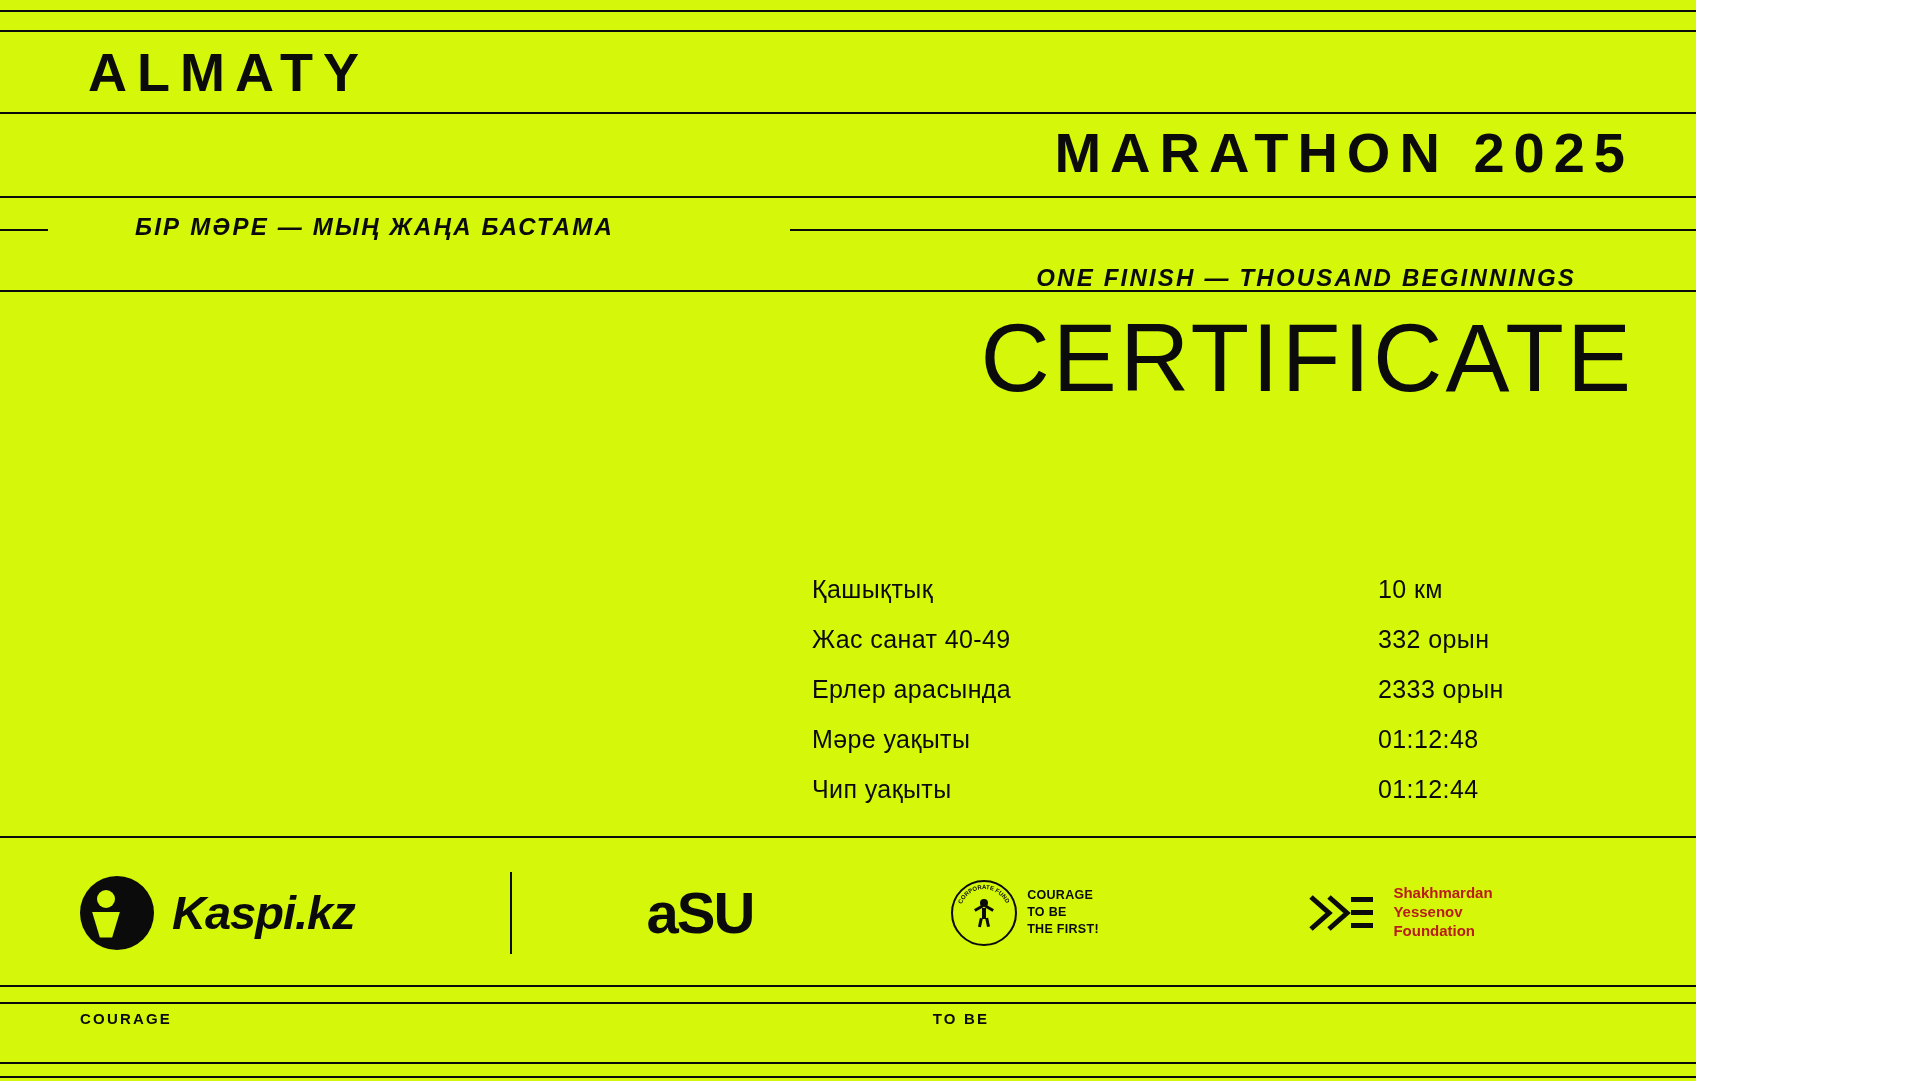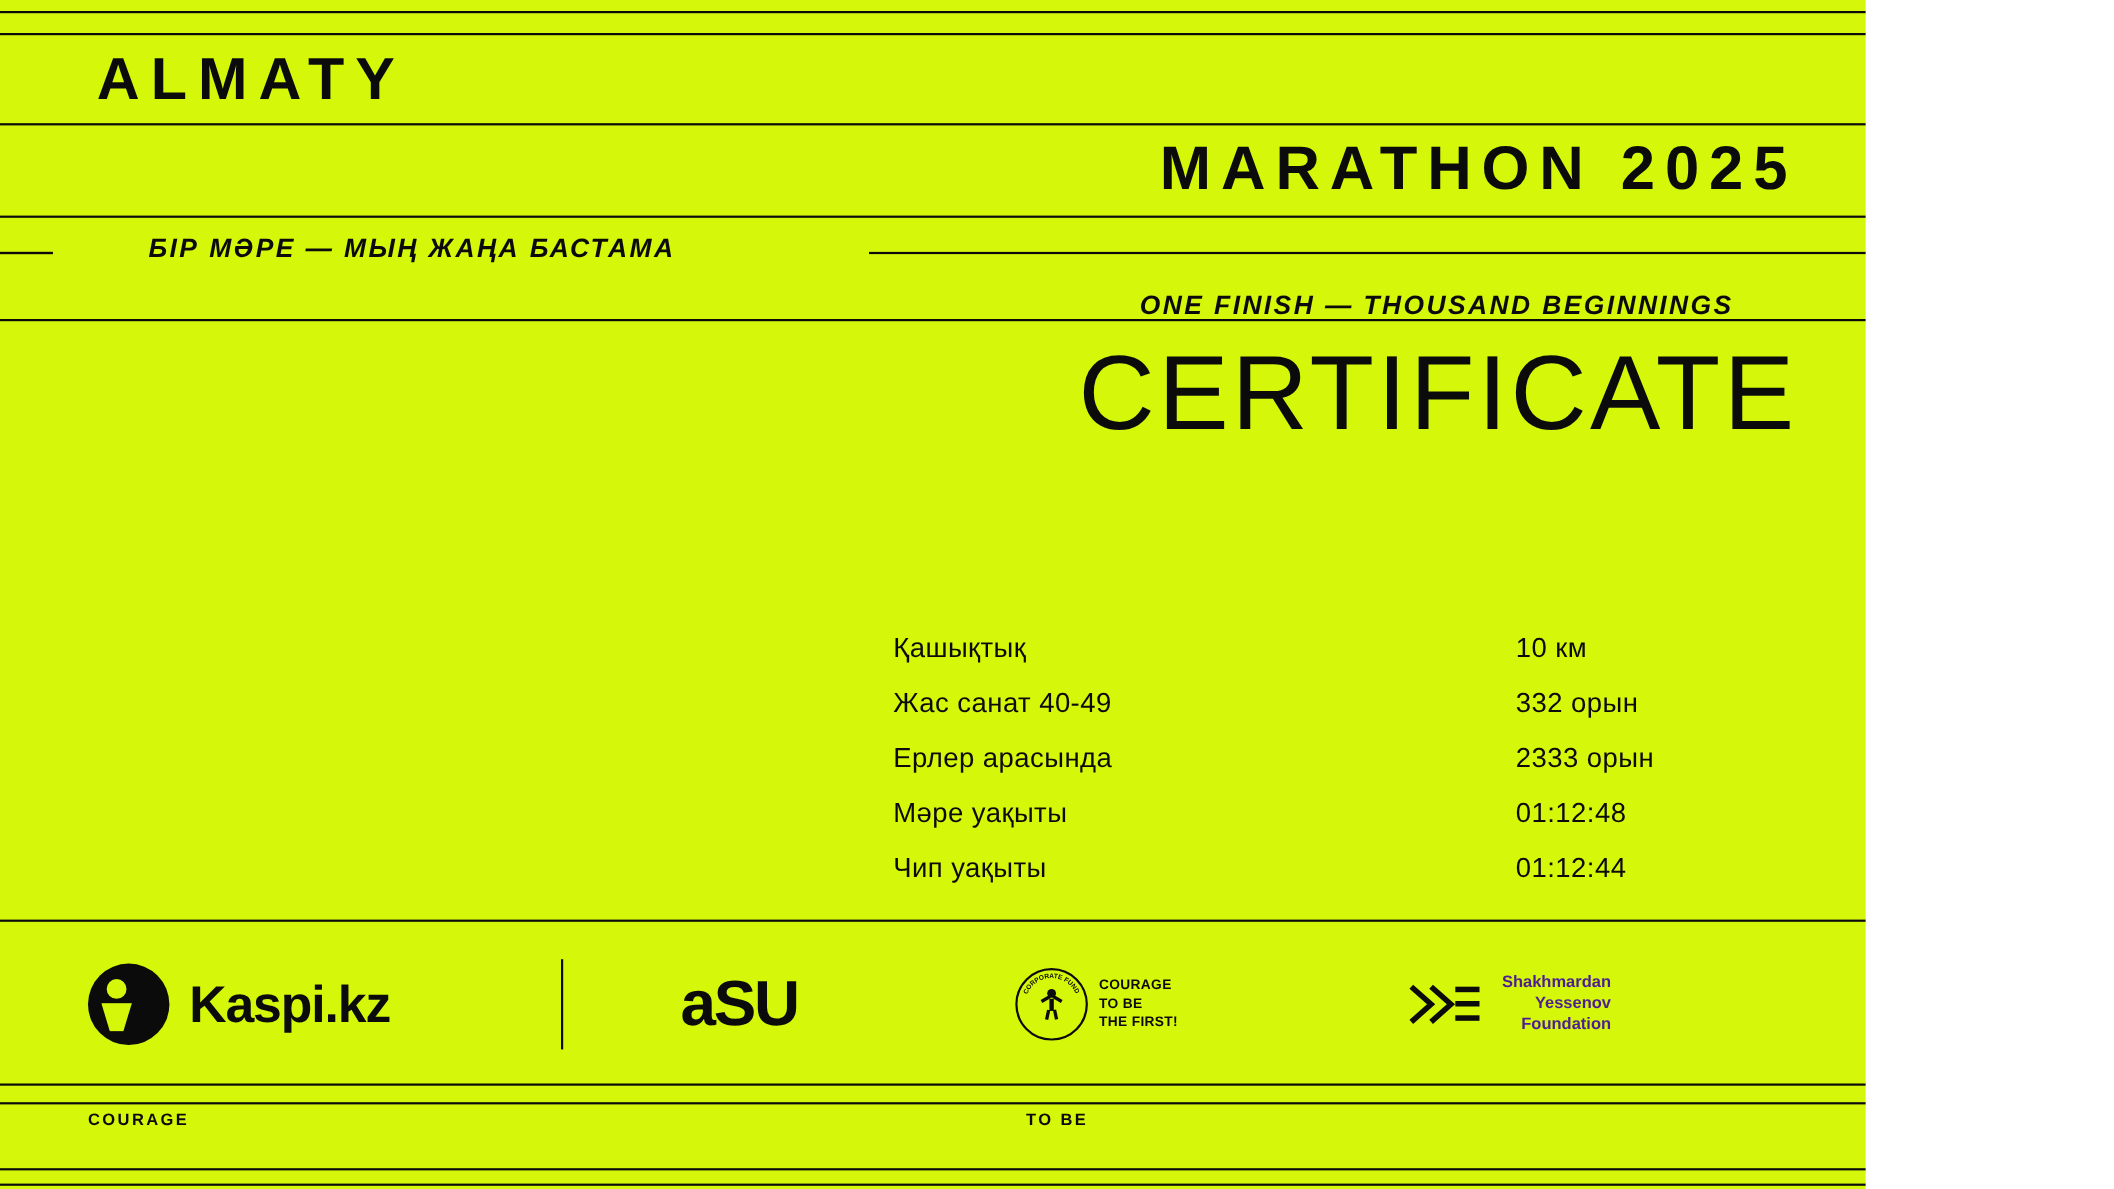--- a/index.html
+++ b/index.html
@@ -144,26 +144,26 @@
     align-items: center;
   }
   .sponsor {
     display: flex;
     align-items: center;
     justify-content: center;
     height: 100%;
   }
   .sp-kaspi   { width: 430px; padding-left: 80px; justify-content: flex-start; }
   .sp-divider { width: 2px; height: 82px; background: #0b0b0b; }
-  .sp-asu     { width: 320px; }
+  .sp-asu     { width: 320px; padding-left: 28px; }
   .sp-courage { width: 330px; }
   .sp-shakh   { width: 420px; }
   .sp-krida   { width: 360px; }
 
-  .kaspi-wrap { display: flex; align-items: center; gap: 18px; }
+  .kaspi-wrap { display: flex; align-items: center; gap: 18px; font-style: italic; }
   .kaspi-mark {
     width: 74px; height: 74px;
     border-radius: 50%;
     background: #0b0b0b;
     position: relative;
   }
   .kaspi-mark::before {
     content: "";
     position: absolute;
     left: 17px; top: 14px;
@@ -219,22 +219,21 @@
     font-size: 6px;
     font-weight: 700;
   }
 
   .shakh-wrap { display: flex; align-items: center; gap: 12px; }
   .shakh-mark { width: 74px; height: 44px; }
   .shakh-lines {
     font-size: 15px;
     font-weight: 700;
     line-height: 1.25;
-    color: #4c1d95;
-    text-align: right;
+    color: #b91c1c;
   }
 
   .krida-text {
     font-size: 31px;
     font-weight: 400;
     letter-spacing: 11px;
     color: #0b0b0b;
   }
 
   

